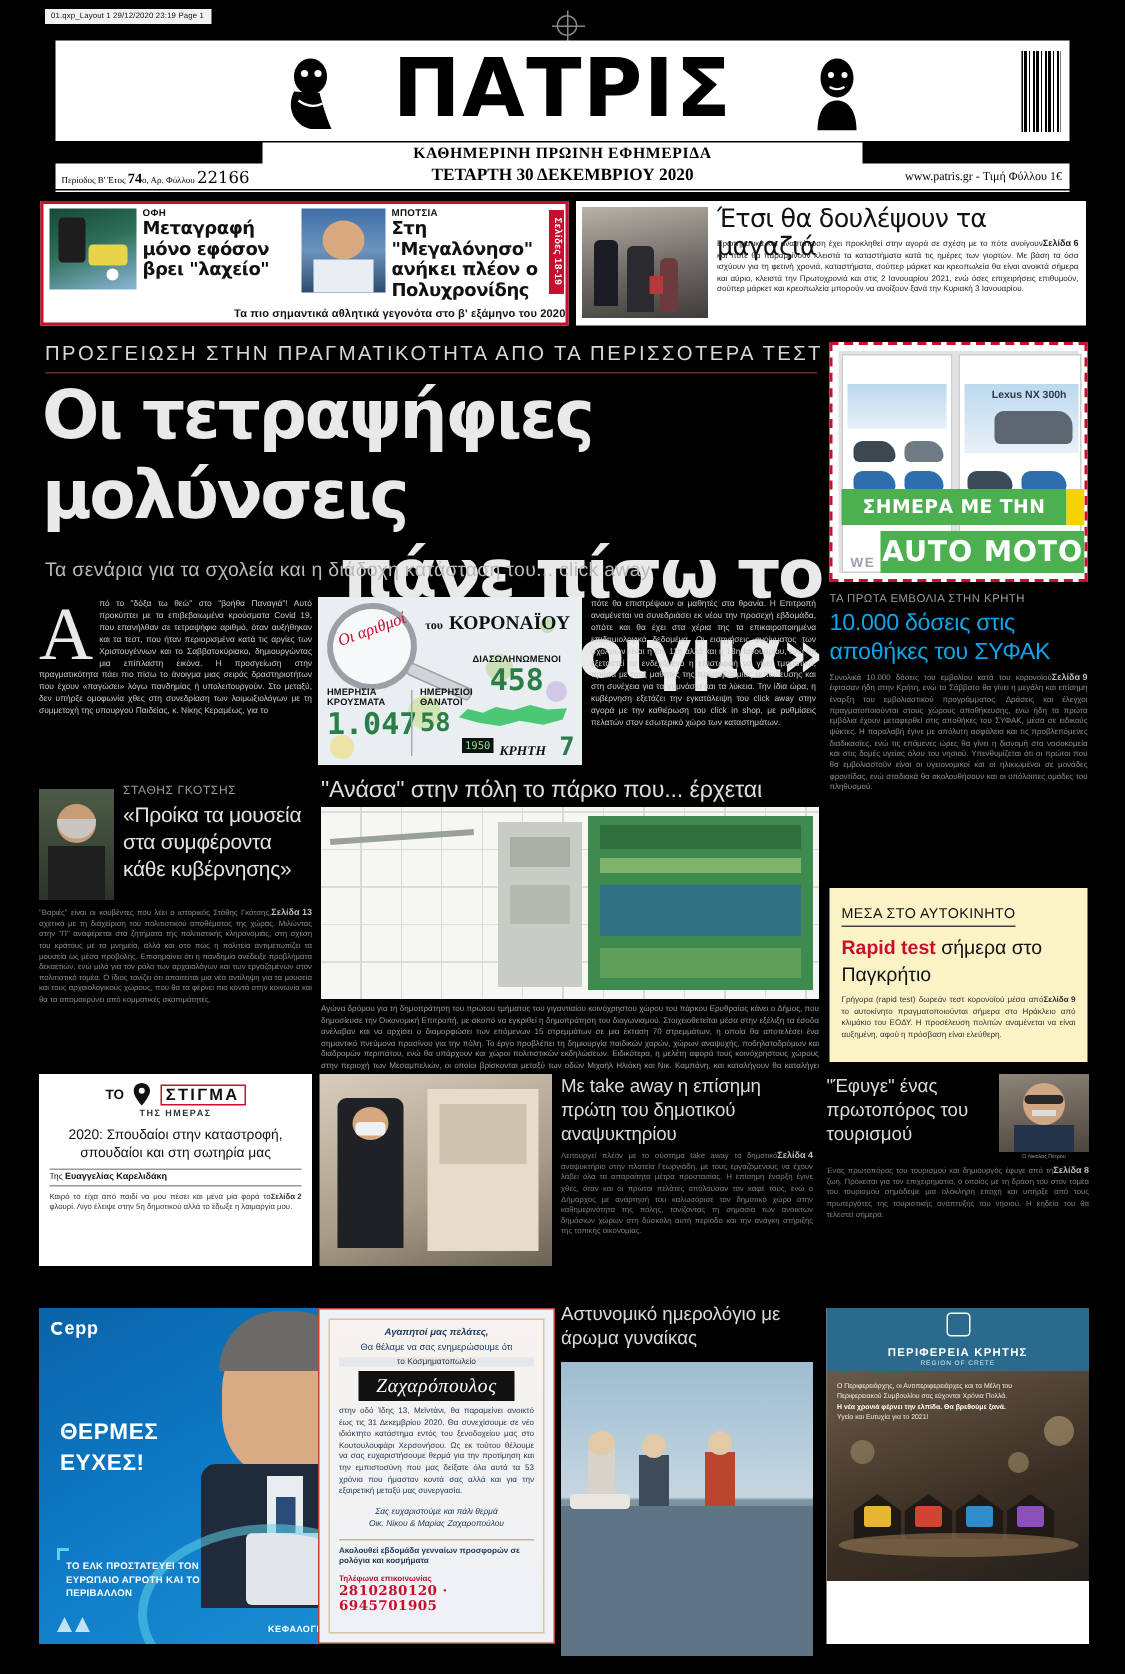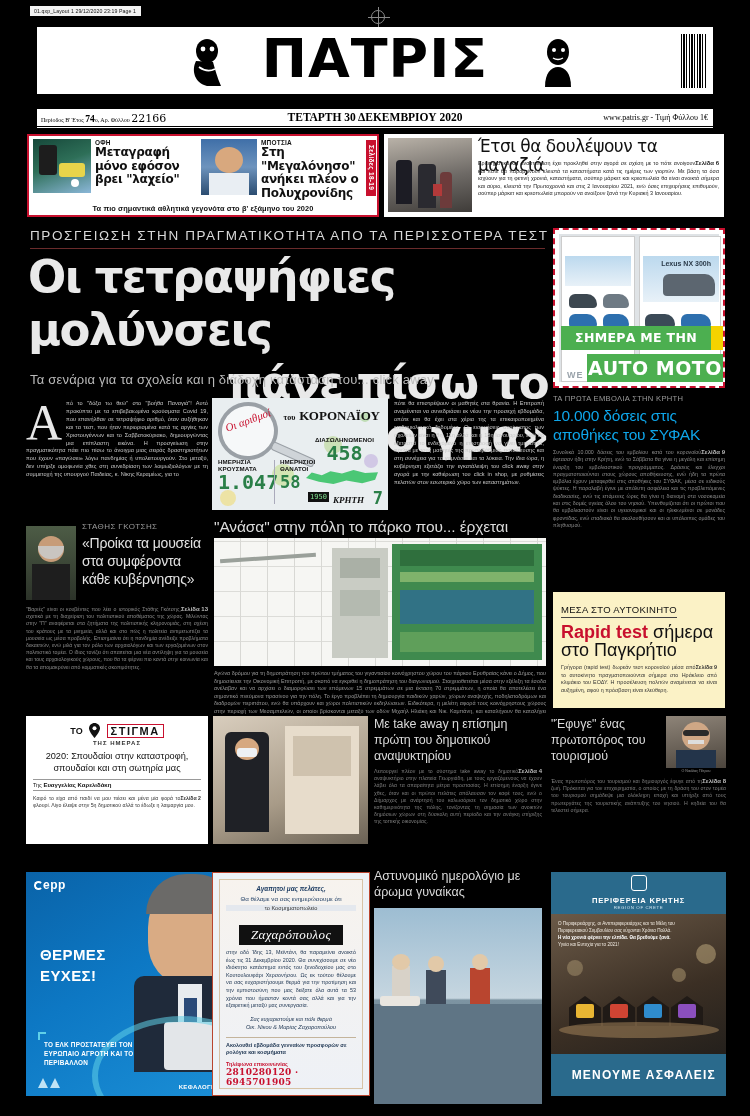--- a/index.html
+++ b/index.html
@@ -81,21 +81,21 @@
     background:#fff; border:2px solid #c8102e;
   }
   .t-cell { position:absolute; top:3px; }
   .t-photo { position:absolute; width:58px; height:54px; overflow:hidden; }
   .t-kicker { font-size:6.5px; font-weight:bold; color:#111; letter-spacing:.2px; }
   .t-head {
     font-family:"DejaVu Sans", sans-serif; font-weight:bold; font-size:12px;
     line-height:13.5px; color:#111; letter-spacing:-.3px;
   }
   .t-foot {
-    position:absolute; left:0; right:0; bottom:2px; text-align:center;
+    position:absolute; left:0; right:0; bottom:2px; text-align:right;
     font-size:7.4px; font-weight:bold; color:#111; letter-spacing:.1px;
   }
   .t-pages {
     position:absolute; right:1px; top:4px; width:10px; height:56px;
     background:#c8102e; color:#fff; writing-mode:vertical-rl;
     font-size:6.5px; font-weight:bold; text-align:center; line-height:10px;
     letter-spacing:.3px;
   }
   .teaser-right {
     position:absolute; left:384px; top:134px; width:340px; height:83px;
@@ -267,21 +267,21 @@
     color:#9a9a9a; font-size:5.4px; line-height:7.6px; text-align:justify;
     column-count:1;
   }
 
   
   .rapid {
     position:absolute; left:553px; top:592px; width:172px; height:116px;
     background:#fbf2c6; padding:7px 8px;
   }
   .rapid-kicker { font-size:9.5px; color:#111; letter-spacing:.3px; border-bottom:1px solid #444; padding-bottom:2px; display:inline-block;}
-  .rapid-head { margin-top:5px; font-size:18px; line-height:18px; color:#111; }
+  .rapid-head { margin-top:5px; font-size:13px; line-height:18px; color:#111; }
   .rapid-head .red { color:#c8102e; font-weight:bold; }
   .rapid-body { margin-top:5px; font-size:5.4px; line-height:7.6px; color:#333; text-align:justify; }
   .rapid-body .pg { font-weight:bold; float:right; }
 
   
   .stigma {
     position:absolute; left:26px; top:716px; width:182px; height:128px;
     background:#fff; padding:5px 7px;
   }
   .stigma-top { text-align:center; position:relative; height:18px; }
@@ -334,21 +334,21 @@
   .ad-zach {
     position:absolute; left:212px; top:872px; width:158px; height:224px;
     background:#eef2f6; border:1.5px solid #b9452f; padding:6px;
     overflow:hidden;
   }
   .zc-inner { border:1px solid #d7c3a6; height:100%; padding:5px 6px; background:linear-gradient(#f7f3ee,#eef1f6); }
   .zc-hello { text-align:center; font-size:6.4px; font-style:italic; font-weight:bold; color:#1e3d63; }
   .zc-line { text-align:center; font-size:6.2px; color:#1e3d63; margin-top:3px; }
   .zc-tag { text-align:center; font-size:5.6px; color:#333; margin-top:3px; background:#e4e8ee; display:block; }
   .zc-logo {
-    margin:14px auto 0; width:104px; height:20px; background:#111;
+    margin:3px auto 0; width:104px; height:20px; background:#111;
     color:#fff; font-family:"Liberation Serif", serif; font-style:italic;
     font-size:13px; line-height:20px; text-align:center; letter-spacing:.4px;
   }
   .zc-body { font-size:5.4px; line-height:7.6px; color:#1b3350; margin-top:4px; text-align:justify; }
   .zc-sign { font-size:5.6px; font-style:italic; color:#1b3350; text-align:center; margin-top:5px; line-height:8px;}
   .zc-note { font-size:5.4px; font-weight:bold; color:#1b3350; margin-top:6px; border-top:1px solid #c4b49b; padding-top:4px; line-height:7.5px;}
   .zc-phone { font-size:5.4px; color:#c8102e; margin-top:4px; font-weight:bold; }
   .zc-phone .nums { font-size:9px; font-family:"DejaVu Serif", serif; letter-spacing:.3px; }
 
   .ad-region {
@@ -394,20 +394,21 @@
         <ellipse cx="21" cy="15" rx="11" ry="13"></ellipse>
         <path d="M8 50 C8 36 14 30 21 30 C28 30 34 36 34 50 Z"></path>
         <circle cx="17" cy="13" r="2" fill="#fff"></circle>
             <circle cx="26" cy="13" r="2" fill="#fff"></circle>
         <path d="M16 21 q5 3 10 0" stroke="#fff" stroke-width="1.4" fill="none"></path>
       </g>
         </svg>
     </div>
     <div class="barcode"></div>
   </div>
+  <div class="mast-sub">ΚΑΘΗΜΕΡΙΝΗ ΠΡΩΙΝΗ ΕΦΗΜΕΡΙΔΑ</div>
   <div class="mast-rule"></div>
 
   <div class="infobar">
     <div class="left">
       <span>Περίοδος Β' Έτος</span>
       <b>74</b><span>ο, Αρ. Φύλλου</span>
       <span class="num">22166</span>
     </div>
     <div class="center">ΤΕΤΑΡΤΗ 30 ΔΕΚΕΜΒΡΙΟΥ 2020</div>
     <div class="right">www.patris.gr - Τιμή Φύλλου 1€</div>
@@ -714,16 +715,15 @@
         <div class="rg-house" style="left:34px;"></div>
         <div class="rg-house" style="left:68px;"></div>
         <div class="rg-house" style="left:102px;"></div>
         <div class="rg-badge" style="left:7px;background:#e8b533;"></div>
         <div class="rg-badge" style="left:41px;background:#cf4433;"></div>
         <div class="rg-badge" style="left:75px;background:#2f8ccd;"></div>
         <div class="rg-badge" style="left:109px;background:#8b4fbe;"></div>
       </div>
       <div style="position:absolute;left:8px;bottom:16px;width:160px;height:16px;background:rgba(160,130,90,.55);border-radius:50%;"></div>
     </div>
-    <div class="rg-bottom">ΜΕΝΟΥΜΕ ΑΣΦΑΛΕΙΣ</div>
   </div>
 
 </div>
 
 </body></html>

